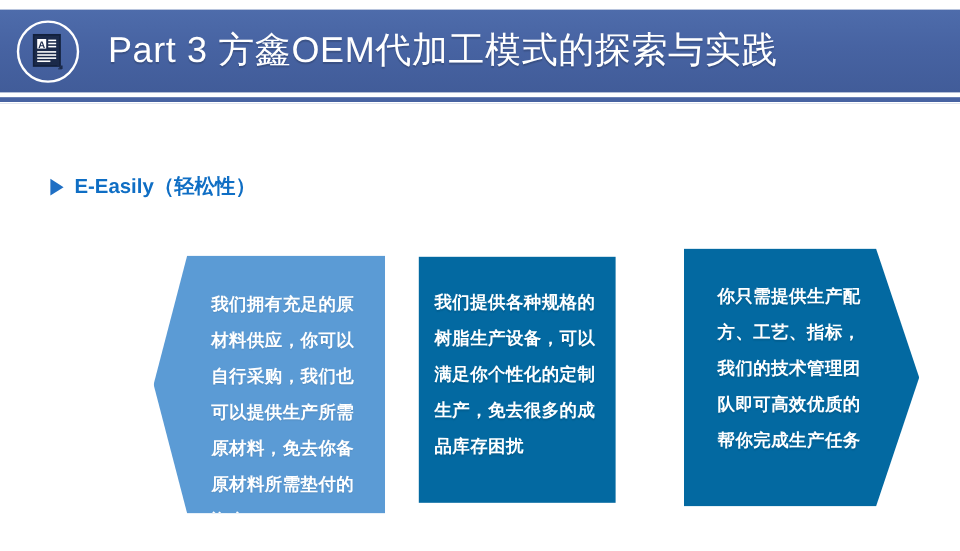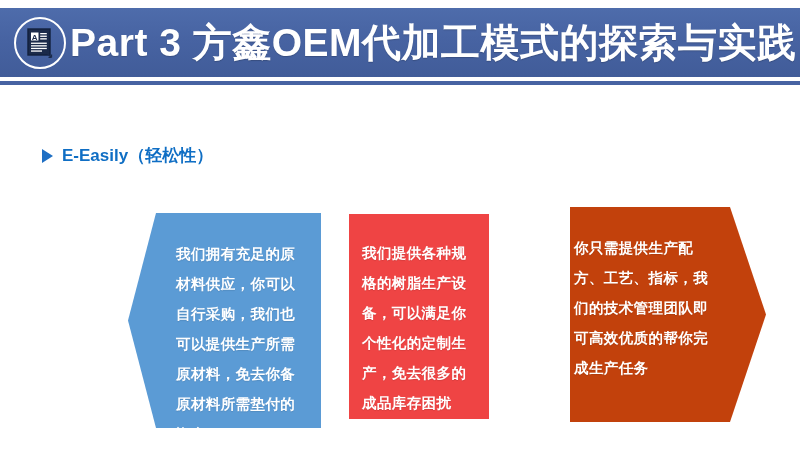--- a/index.html
+++ b/index.html
@@ -47,25 +47,25 @@
     border: 2.5px solid #ffffff;
     display: flex;
     align-items: center;
     justify-content: center;
     flex: 0 0 auto;
   }
   .badge svg { display: block; }
 
   #slide-title {
     color: #ffffff;
-    font-size: 39px;
-    font-weight: bold;
+    font-size: 30px;
+    font-weight: normal;
     letter-spacing: 0.5px;
     white-space: nowrap;
-    margin-left: 4px;
+    margin-left: 24px;
     text-shadow: 0 1px 1px rgba(0,0,0,0.18);
   }
 
   
   #subhead {
     position: absolute;
     left: 42px;
     top: 144px;
     display: flex;
     align-items: center;
@@ -106,34 +106,34 @@
     width: 193px;
     height: 215px;
     background: #5b9bd5;
     clip-path: polygon(28px 0, 100% 0, 100% 100%, 28px 100%, 0 50%);
     padding: 26px 14px 0 48px;
   }
 
   #card-2 {
     left: 349px;
     top: 214px;
-    width: 140px;
+    width: 164px;
     height: 205px;
-    background: #ef4444;
+    background: #0369a1;
     padding: 24px 13px 0 13px;
   }
 
   #card-3 {
     left: 570px;
     top: 207px;
     width: 196px;
     height: 215px;
-    background: #c2410c;
+    background: #0369a1;
     clip-path: polygon(0 0, calc(100% - 36px) 0, 100% 50%, calc(100% - 36px) 100%, 0 100%);
-    padding: 26px 46px 0 4px;
+    padding: 26px 46px 0 28px;
   }
 </style>
 </head>
 <body>
 
 <div id="slide-header">
   <div class="badge">
     <svg width="26" height="30" viewBox="0 0 26 30" aria-hidden="true">
       <rect x="1" y="1" width="22" height="26" fill="#1b2a4a" stroke="#12203c" stroke-width="1.4"></rect>
       <rect x="4" y="4.5" width="7.5" height="8" fill="#ffffff"></rect>

